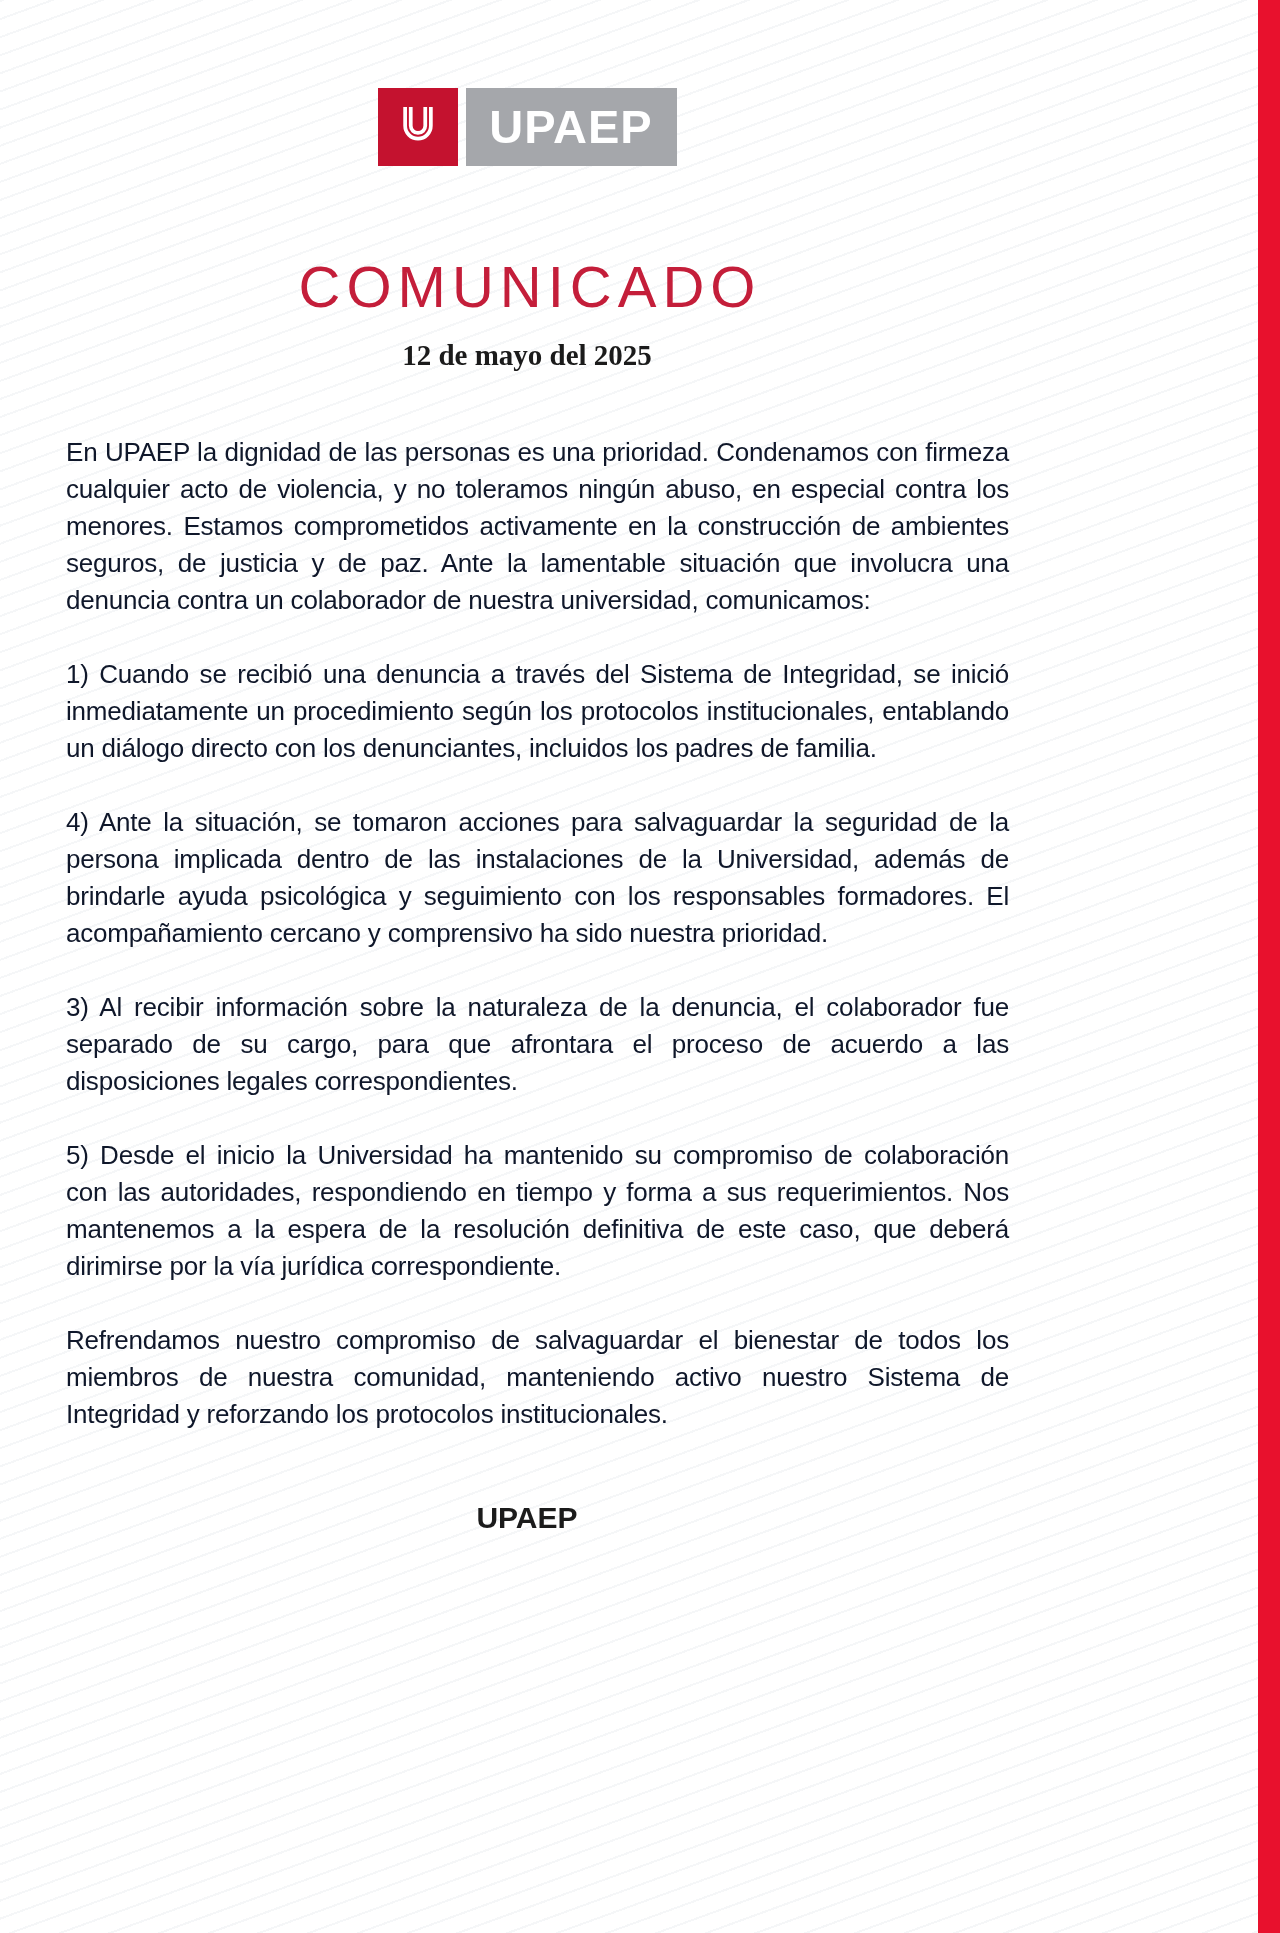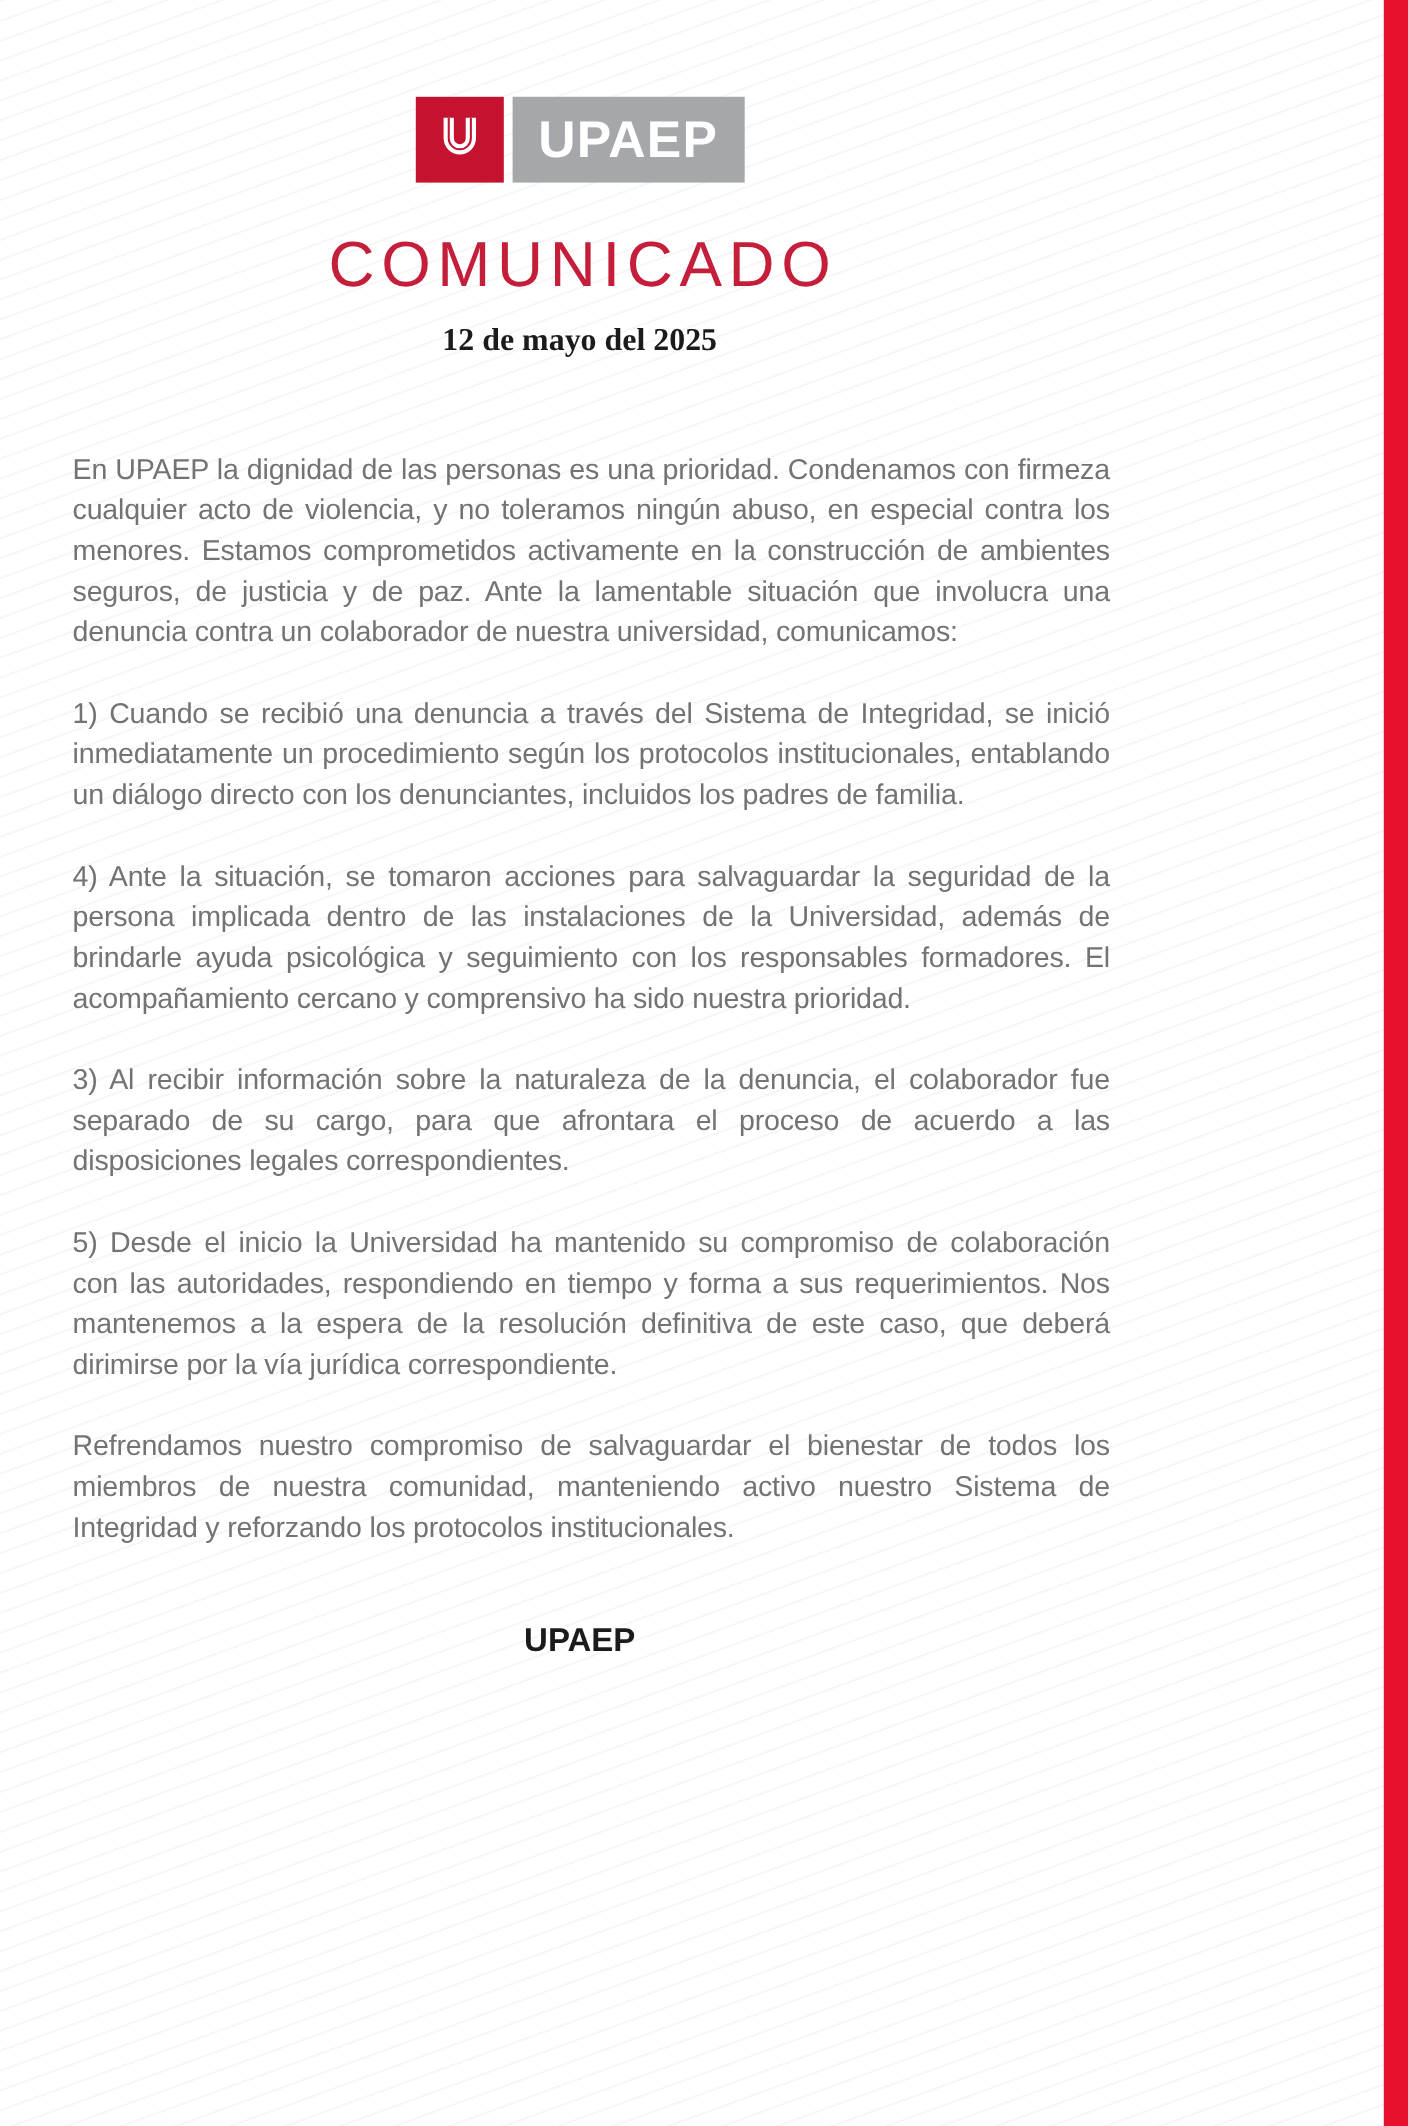--- a/index.html
+++ b/index.html
@@ -71,44 +71,44 @@
     color: #ffffff;
     font-weight: bold;
     font-size: 47px;
     letter-spacing: 1px;
     line-height: 1;
     transform: translateY(-1px);
   }
 
   
   .title {
-    margin-top: 46px;
+    margin-top: 92px;
     text-align: center;
     color: #C41E3A;
     font-size: 58px;
     font-weight: normal;
     letter-spacing: 6px;
     line-height: 1;
     text-indent: 6px; 
   }
   .date {
     margin-top: 24px;
     text-align: center;
     color: #1b1b1b;
     font-size: 29px;
     font-weight: bold;
     line-height: 1.1;
     font-family: Liberation Serif, serif;
   }
 
   
   .body-text {
-    margin-top: 82px;
+    margin-top: 62px;
     padding: 0 45px 0 66px;
-    color: #737373;
+    color: #0f172a;
     font-size: 26px;
     line-height: 37px;
     letter-spacing: -0.2px;
     text-align: justify;
   }
   .body-text p {
     margin: 0 0 37px 0;
   }
 
   

